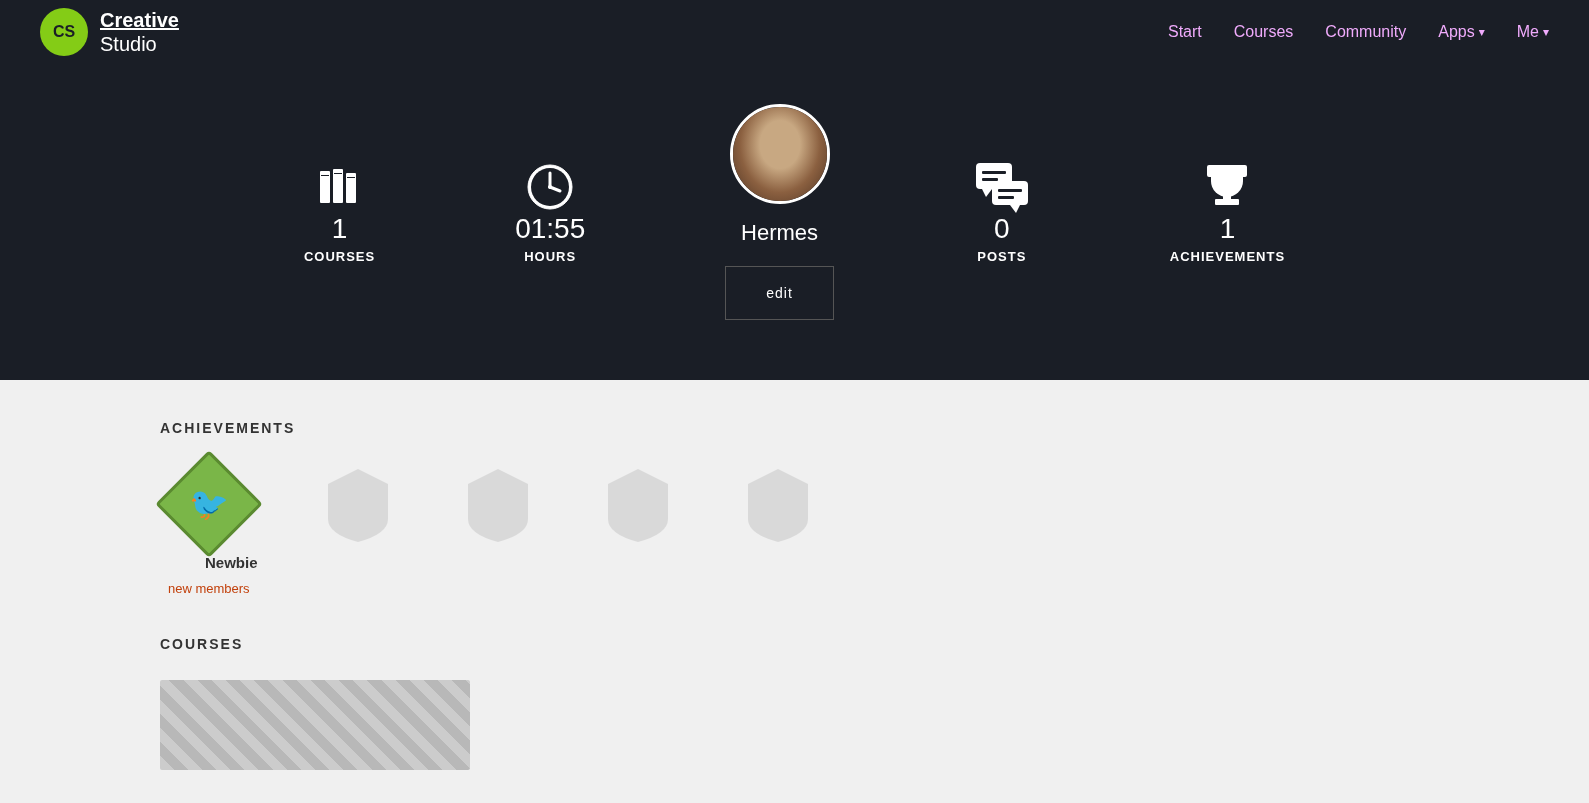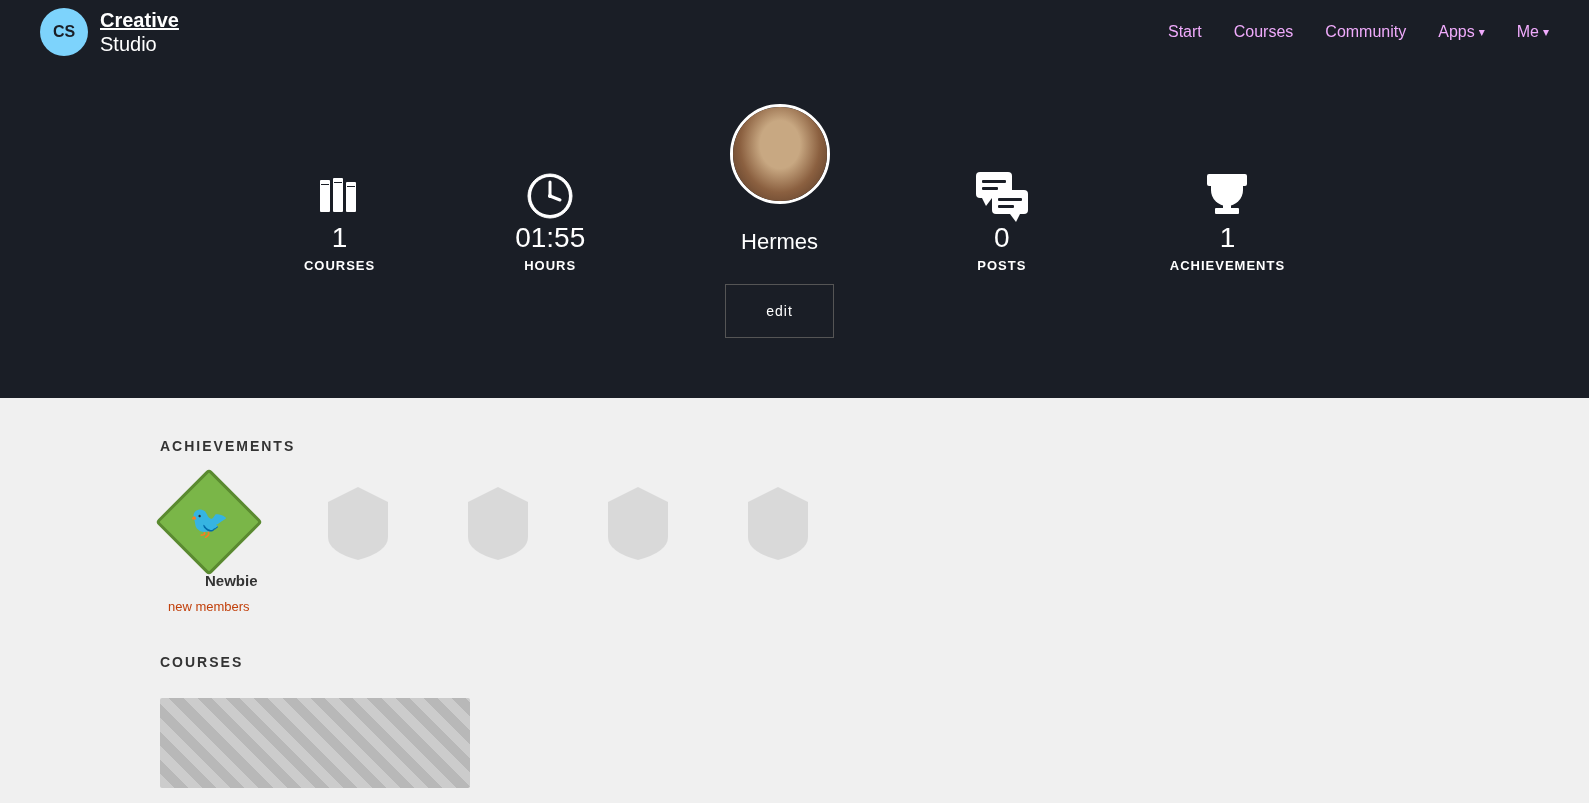--- a/index.html
+++ b/index.html
@@ -16,21 +16,21 @@
     }
     .logo-wrap {
       display: flex;
       align-items: center;
       gap: 12px;
       text-decoration: none;
     }
     .logo-circle {
       width: 48px; height: 48px;
       border-radius: 50%;
-      background: #7dd3fc;
+      background: #84cc16;
       display: flex; align-items: center; justify-content: center;
       font-weight: bold; font-size: 16px; color: #1a1e26;
     }
     .logo-text { color: #fff; font-size: 20px; line-height: 1.2; }
     .logo-text span { display: block; }
     .logo-text .bold { font-weight: bold; text-decoration: underline; }
     .nav-links {
       margin-left: auto;
       display: flex;
       align-items: center;
@@ -61,21 +61,20 @@
       color: #fff;
     }
     .stat-number { font-size: 28px; margin-bottom: 4px; }
     .stat-label { font-size: 13px; font-weight: bold; letter-spacing: 1px; }
 
     .profile-center {
       display: flex;
       flex-direction: column;
       align-items: center;
       color: #fff;
-      gap: 9px;
     }
     .avatar-wrap {
       width: 100px; height: 100px;
       border-radius: 50%;
       border: 3px solid #fff;
       overflow: hidden;
       margin-bottom: 16px;
       background: #6b5a3e;
       display: flex; align-items: center; justify-content: center;
     }

